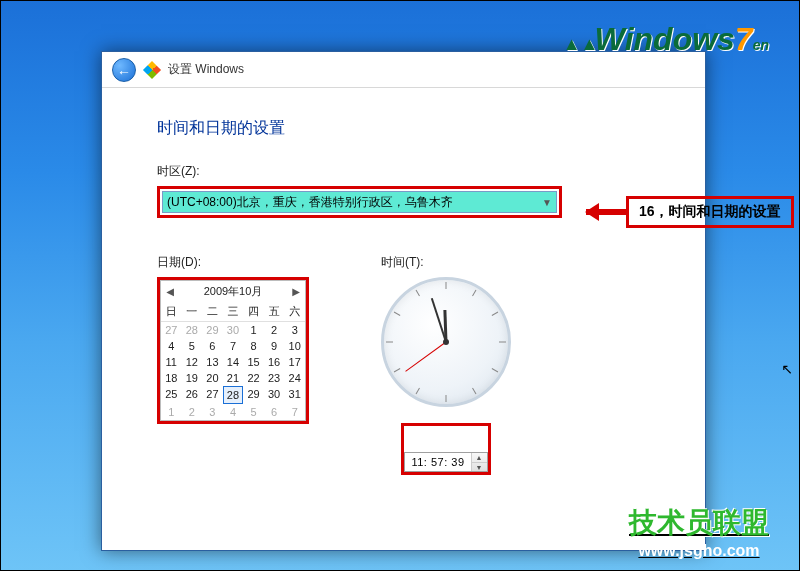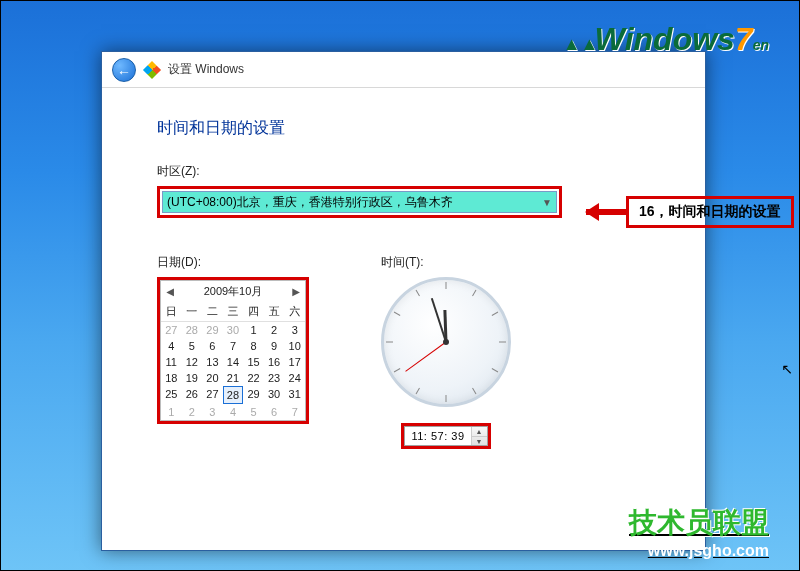--- a/index.html
+++ b/index.html
@@ -25,21 +25,21 @@
   .watermark-top .cn { font-size: 14px; color: #0a6b3a; vertical-align: top; }
   .watermark-bottom {
     position: absolute; bottom: 10px; right: 30px;
     text-align: right; z-index: 50; text-decoration: underline;
   }
   .watermark-bottom .title {
     font-size: 28px; font-weight: bold; color: #2eb82e;
     text-shadow: 1px 1px 0 #fff, -1px -1px 0 #fff;
   }
   .watermark-bottom .url {
-    font-size: 16px; color: #fff; font-weight: bold;
+    font-size: 16px; color: #fff; font-weight: bold; text-align: center;
   }
   .dialog {
     position: absolute; left: 100px; top: 50px;
     width: 605px; height: 500px;
     background: #fff;
     border: 1px solid #2a5fa0;
     box-shadow: 0 0 18px rgba(0,0,0,0.5);
   }
   .titlebar {
     height: 36px; background: #fff;
@@ -109,20 +109,21 @@
   .clock .center-dot {
     position: absolute; left: 50%; top: 50%; width: 6px; height: 6px;
     background: #333; border-radius: 50%; transform: translate(-50%,-50%);
   }
   .tick { position: absolute; left: 50%; top: 50%; width: 1px; height: 7px; background: #888; transform-origin: center 60px; }
   .time-box { border: 3px solid #d60000; display: inline-block; margin-top: 16px; }
   .time-input {
     display: flex; align-items: center;
     border: 1px solid #a0a0a0; background: #fff;
     height: 20px;
+    margin-top: 26px;
   }
   .time-val { font-size: 11px; padding: 0 6px; font-family: Tahoma, sans-serif; letter-spacing: 0.5px; }
   .spinner {
     width: 16px; height: 18px; border-left: 1px solid #ccc;
     display: flex; flex-direction: column;
     background: linear-gradient(#f8f8f8,#e0e0e0);
   }
   .spinner div { flex: 1; font-size: 7px; text-align: center; line-height: 9px; color: #555; cursor: pointer; }
   .spinner div:first-child { border-bottom: 1px solid #ccc; }
   .annotation {

